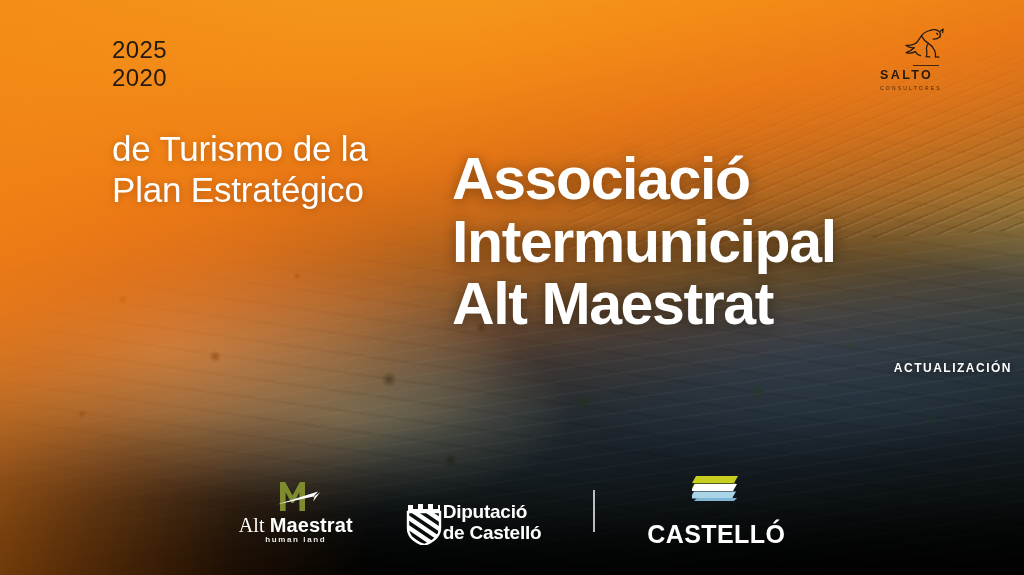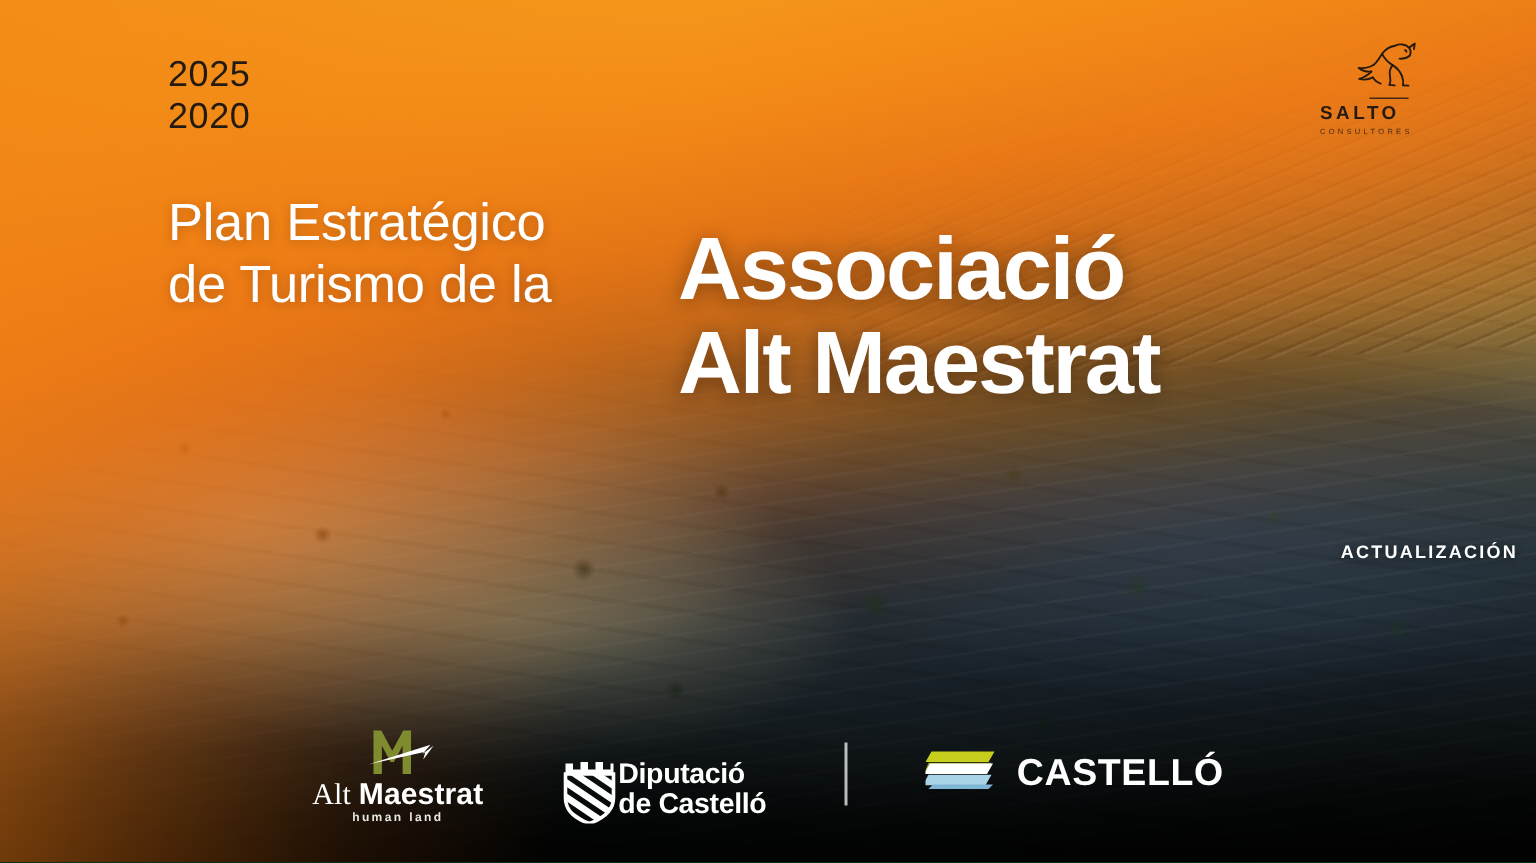--- a/index.html
+++ b/index.html
@@ -9,21 +9,21 @@
     width:1024px; height:575px;
     overflow:hidden;
     background:#000;
     font-family:"Liberation Sans", sans-serif;
   }
 
   .cover {
     position:relative;
     width:1024px; height:575px;
     overflow:hidden;
-    background:#15803d;
+    background:#8b5cf6;
   }
 
   
   .photo { position:absolute; inset:0; overflow:hidden; }
 
   .photo-base {
     position:absolute; inset:0;
     background:
       
       radial-gradient(ellipse 520px 210px at 86% 10%,  rgba(152,150,70,.95) 0%, rgba(120,120,56,.6) 45%, rgba(0,0,0,0) 78%),
@@ -210,21 +210,21 @@
   .dip { display:flex; align-items:center; gap:0;margin-top:23px; }
   .dip-text {
     color:#fff; font-size:19px; font-weight:700;
     line-height:1.06; letter-spacing:-.25px;
   }
   .dip-text span { display:block; }
 
   .divider { width:2px; height:42px; background:rgba(255,255,255,.72); }
 
   
-  .cas { display:flex; align-items:center; gap:13px; }
+  .cas { display:flex; align-items:center; gap:13px;flex-direction:column; }
   .cas-mark { width:48px; }
   .cas-word {
     color:#fff; font-size:25px; font-weight:700; letter-spacing:.4px;
   }
 </style>
 </head>
 <body>
 
 <div class="cover">
 
@@ -240,26 +240,27 @@
   <div class="orange-wash-left"></div>
 
   <div class="content">
 
     <div class="years">
       <span>2025</span>
       <span>2020</span>
     </div>
 
     <div class="subtitle">
+      <span>de Turismo de la</span>
       <span>Plan Estratégico</span>
-      <span>de Turismo de la</span>
     </div>
 
     <h1 class="title">
       <span>Associació</span>
+      <span>Intermunicipal</span>
       <span>Alt Maestrat</span>
     </h1>
 
     <div class="actualizacion">ACTUALIZACIÓN</div>
 
     <div class="salto">
       <svg class="salto-roo" width="52" height="34" viewBox="0 0 52 34">
         <g fill="none" stroke="#241a10" stroke-width="1.25" stroke-linecap="round" stroke-linejoin="round">
           <path d="M30 4.5c3.2-1.6 7.4-1.1 9.4 1.4 1.3 1.6 1.2 3.6.4 5.2"></path>
           <path d="M39.8 5.4l3.4-2.3-.6 3.6"></path>

